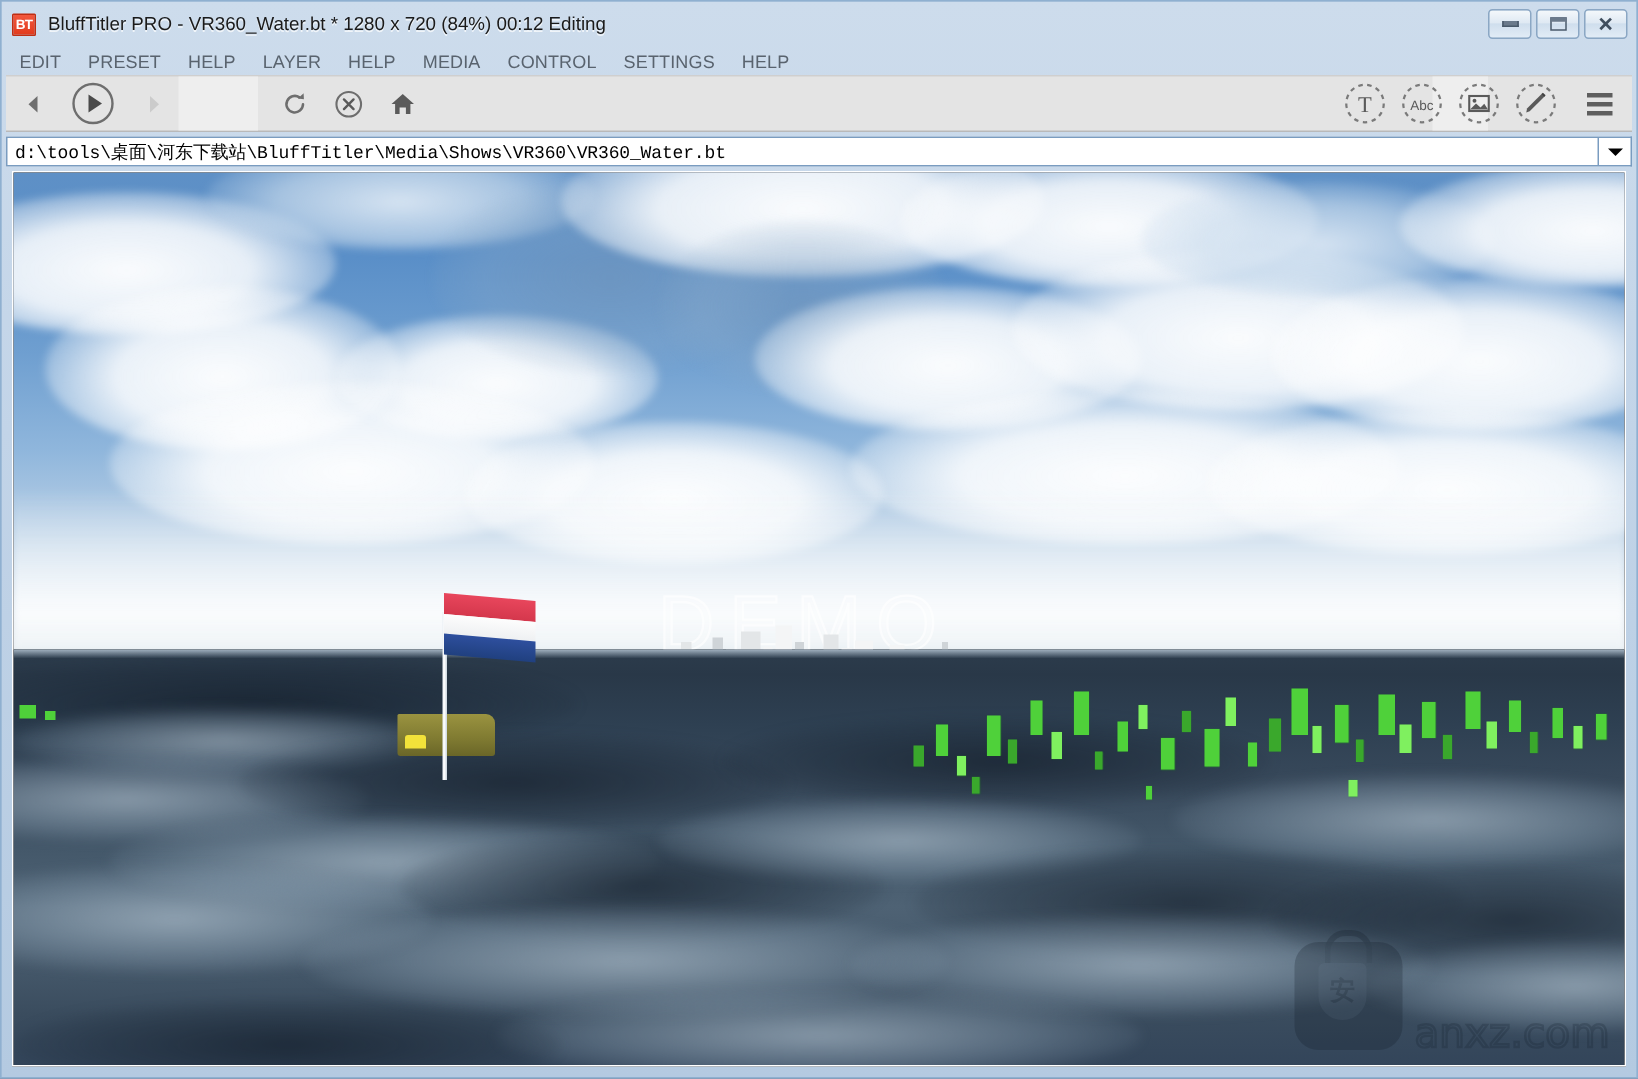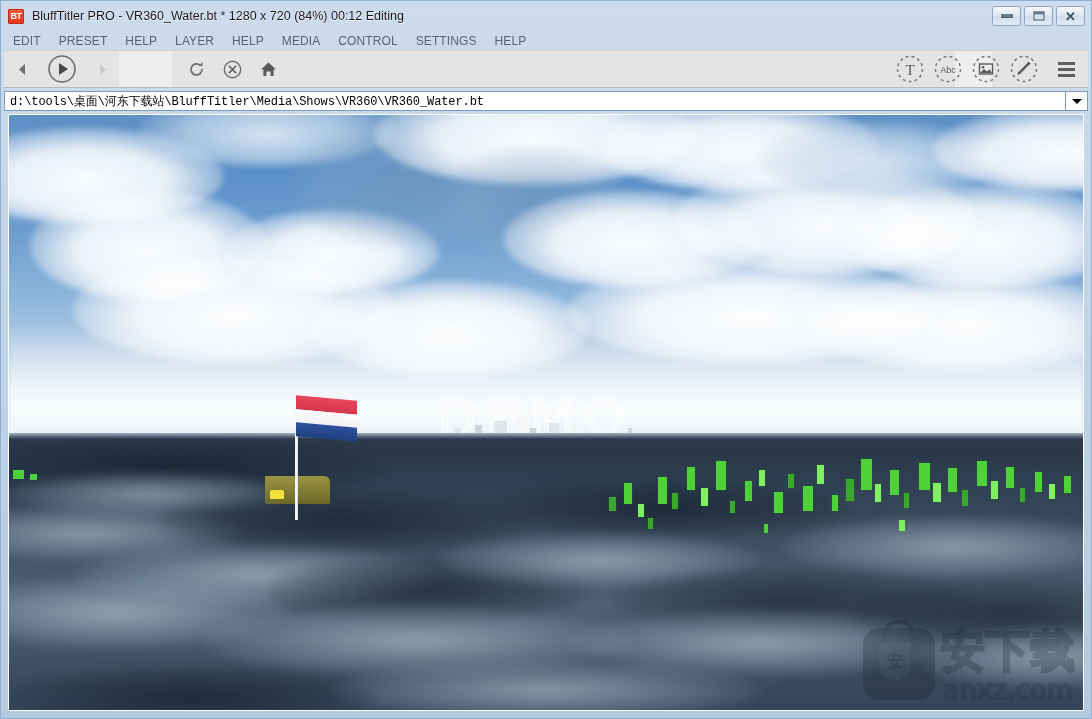--- a/index.html
+++ b/index.html
@@ -587,20 +587,19 @@
         <i style="left:34%; top:78%; width:0.9%; height:10%;"></i>
         <i class="l" style="left:62%; top:74%; width:1.1%; height:12%;"></i>
       </div>
 
       <div class="site-wm">
         <div class="wm-handle"></div>
         <div class="wm-bag"></div>
         <div class="wm-shield">
           <span>安</span>
         </div>
-        <div class="wm-cn">安下载</div>
         <div class="wm-url">anxz.com</div>
       </div>
 
     </div>
   </div>
 
 </div>
 
 </body></html>

